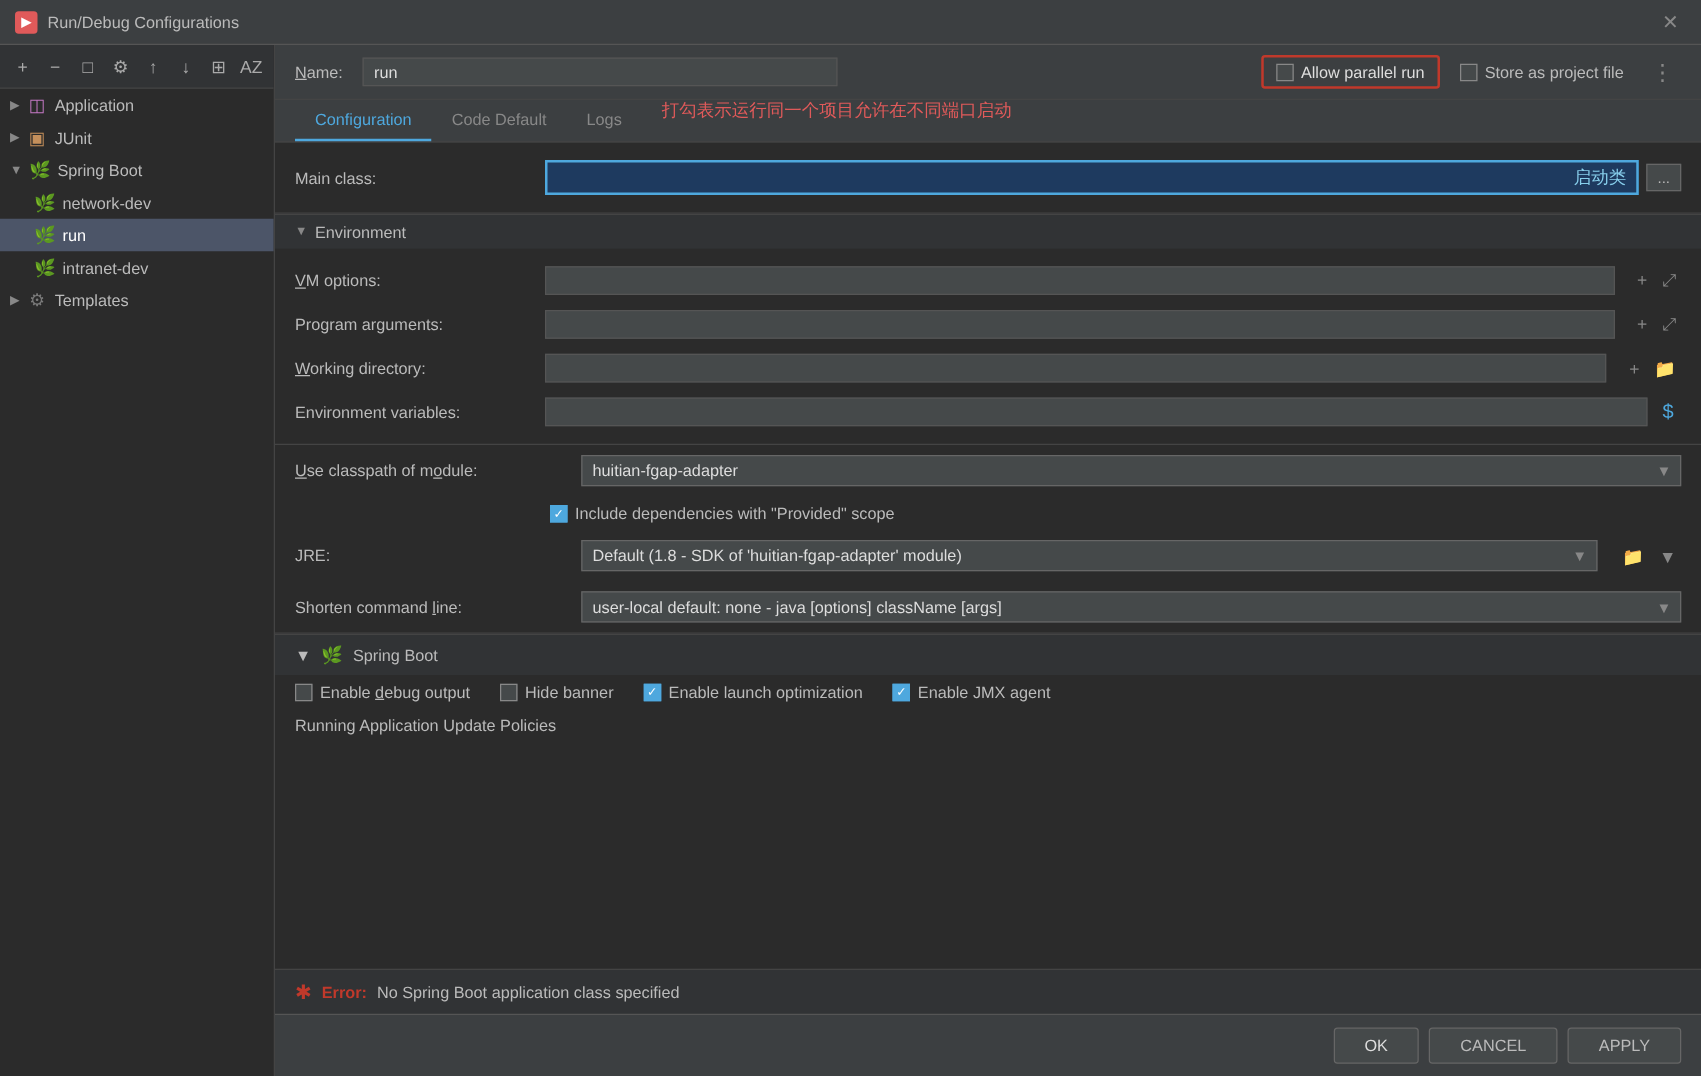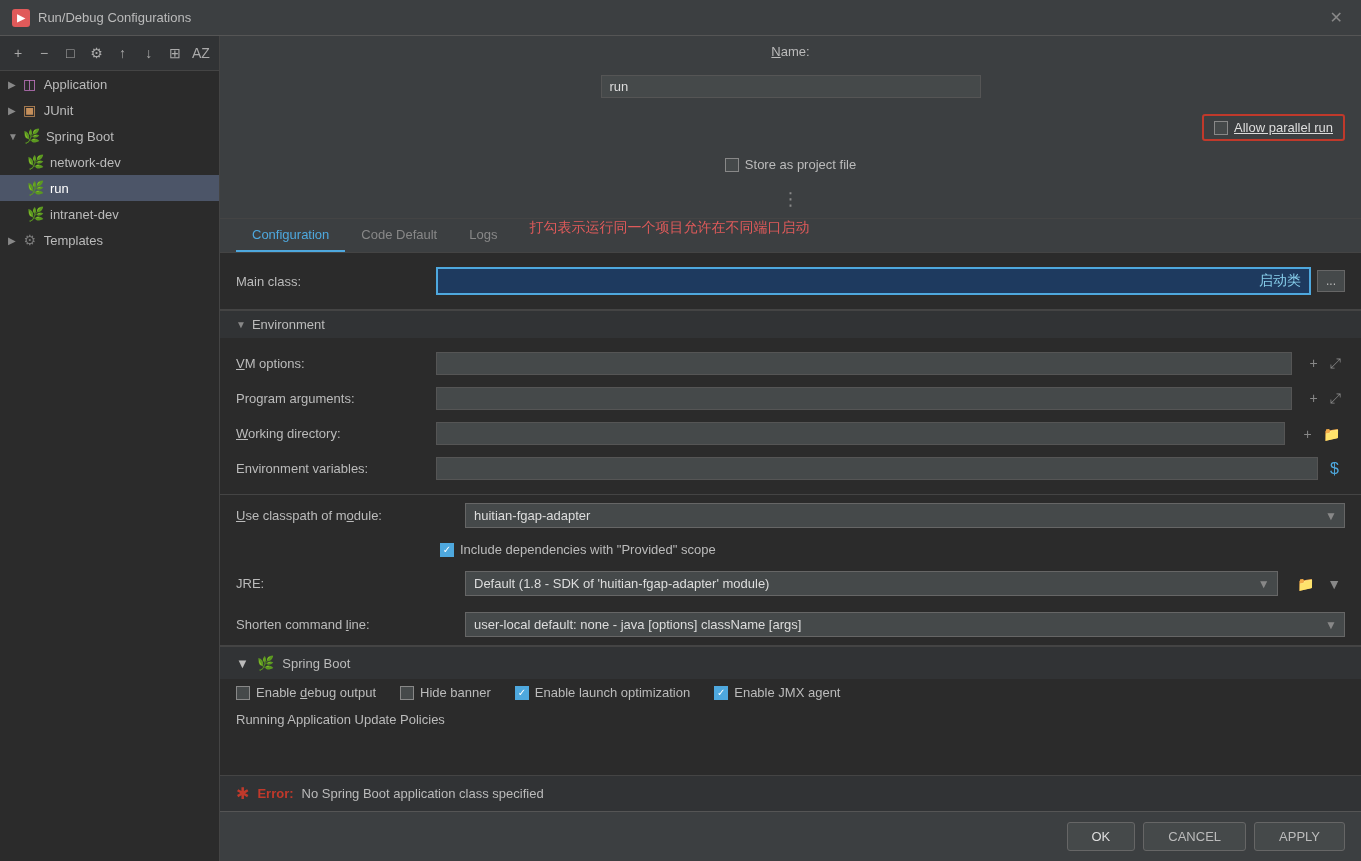--- a/index.html
+++ b/index.html
@@ -114,21 +114,20 @@
 
     
     .name-bar {
       background: #3c3f41;
       padding: 8px 16px;
       display: flex;
       align-items: center;
       gap: 16px;
       border-bottom: 1px solid #444;
       flex-shrink: 0;
-      flex-direction: column;
     }
     .name-label { color: #bbbbbb; }
     .name-label u { text-decoration: underline; }
     .name-input {
       background: #45494a;
       border: 1px solid #555;
       color: #ddd;
       padding: 3px 8px;
       font-size: 13px;
       width: 380px;
@@ -143,21 +142,21 @@
       border: 2px solid #c0392b;
       padding: 4px 10px;
       border-radius: 3px;
     }
     .parallel-checkbox {
       width: 14px; height: 14px;
       border: 1px solid #888;
       background: #45494a;
       cursor: pointer;
     }
-    .parallel-label { color: #ddd; font-size: 13px; text-decoration: underline; }
+    .parallel-label { color: #ddd; font-size: 13px; }
 
     .store-project {
       display: flex;
       align-items: center;
       gap: 6px;
       color: #bbb;
       font-size: 13px;
     }
     .store-checkbox {
       width: 14px; height: 14px;

